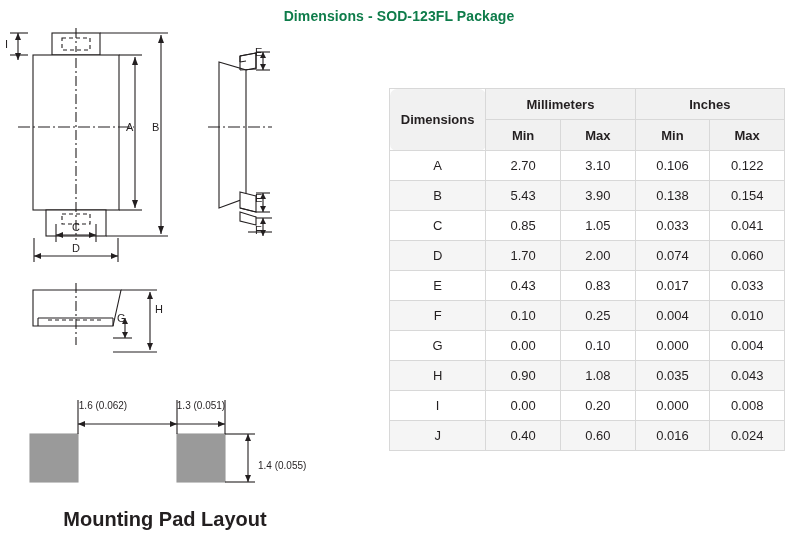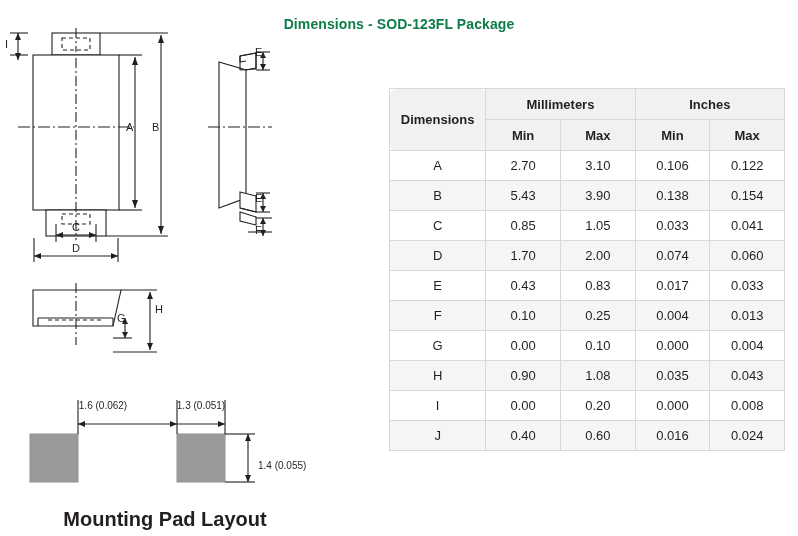--- a/index.html
+++ b/index.html
@@ -11,21 +11,21 @@
     height: 536px;
     background: #ffffff;
     font-family: "Liberation Sans", sans-serif;
     color: #231f20;
     position: relative;
     overflow: hidden;
   }
   .title {
     position: absolute;
     left: 0;
-    top: 16px;
+    top: 8px;
     width: 798px;
     text-align: center;
     font-size: 14px;
     font-weight: bold;
     color: #0e7c4a;
     letter-spacing: 0.1px;
   }
   
   .drawing {
     position: absolute;
@@ -290,21 +290,21 @@
         <td class="val">0.43</td>
         <td class="val">0.83</td>
         <td class="val">0.017</td>
         <td class="val">0.033</td>
       </tr>
       <tr class="alt">
         <td class="dimletter">F</td>
         <td class="val">0.10</td>
         <td class="val">0.25</td>
         <td class="val">0.004</td>
-        <td class="val">0.013</td>
+        <td class="val">0.010</td>
       </tr>
       <tr>
         <td class="dimletter">G</td>
         <td class="val">0.00</td>
         <td class="val">0.10</td>
         <td class="val">0.000</td>
         <td class="val">0.004</td>
       </tr>
       <tr class="alt">
         <td class="dimletter">H</td>

